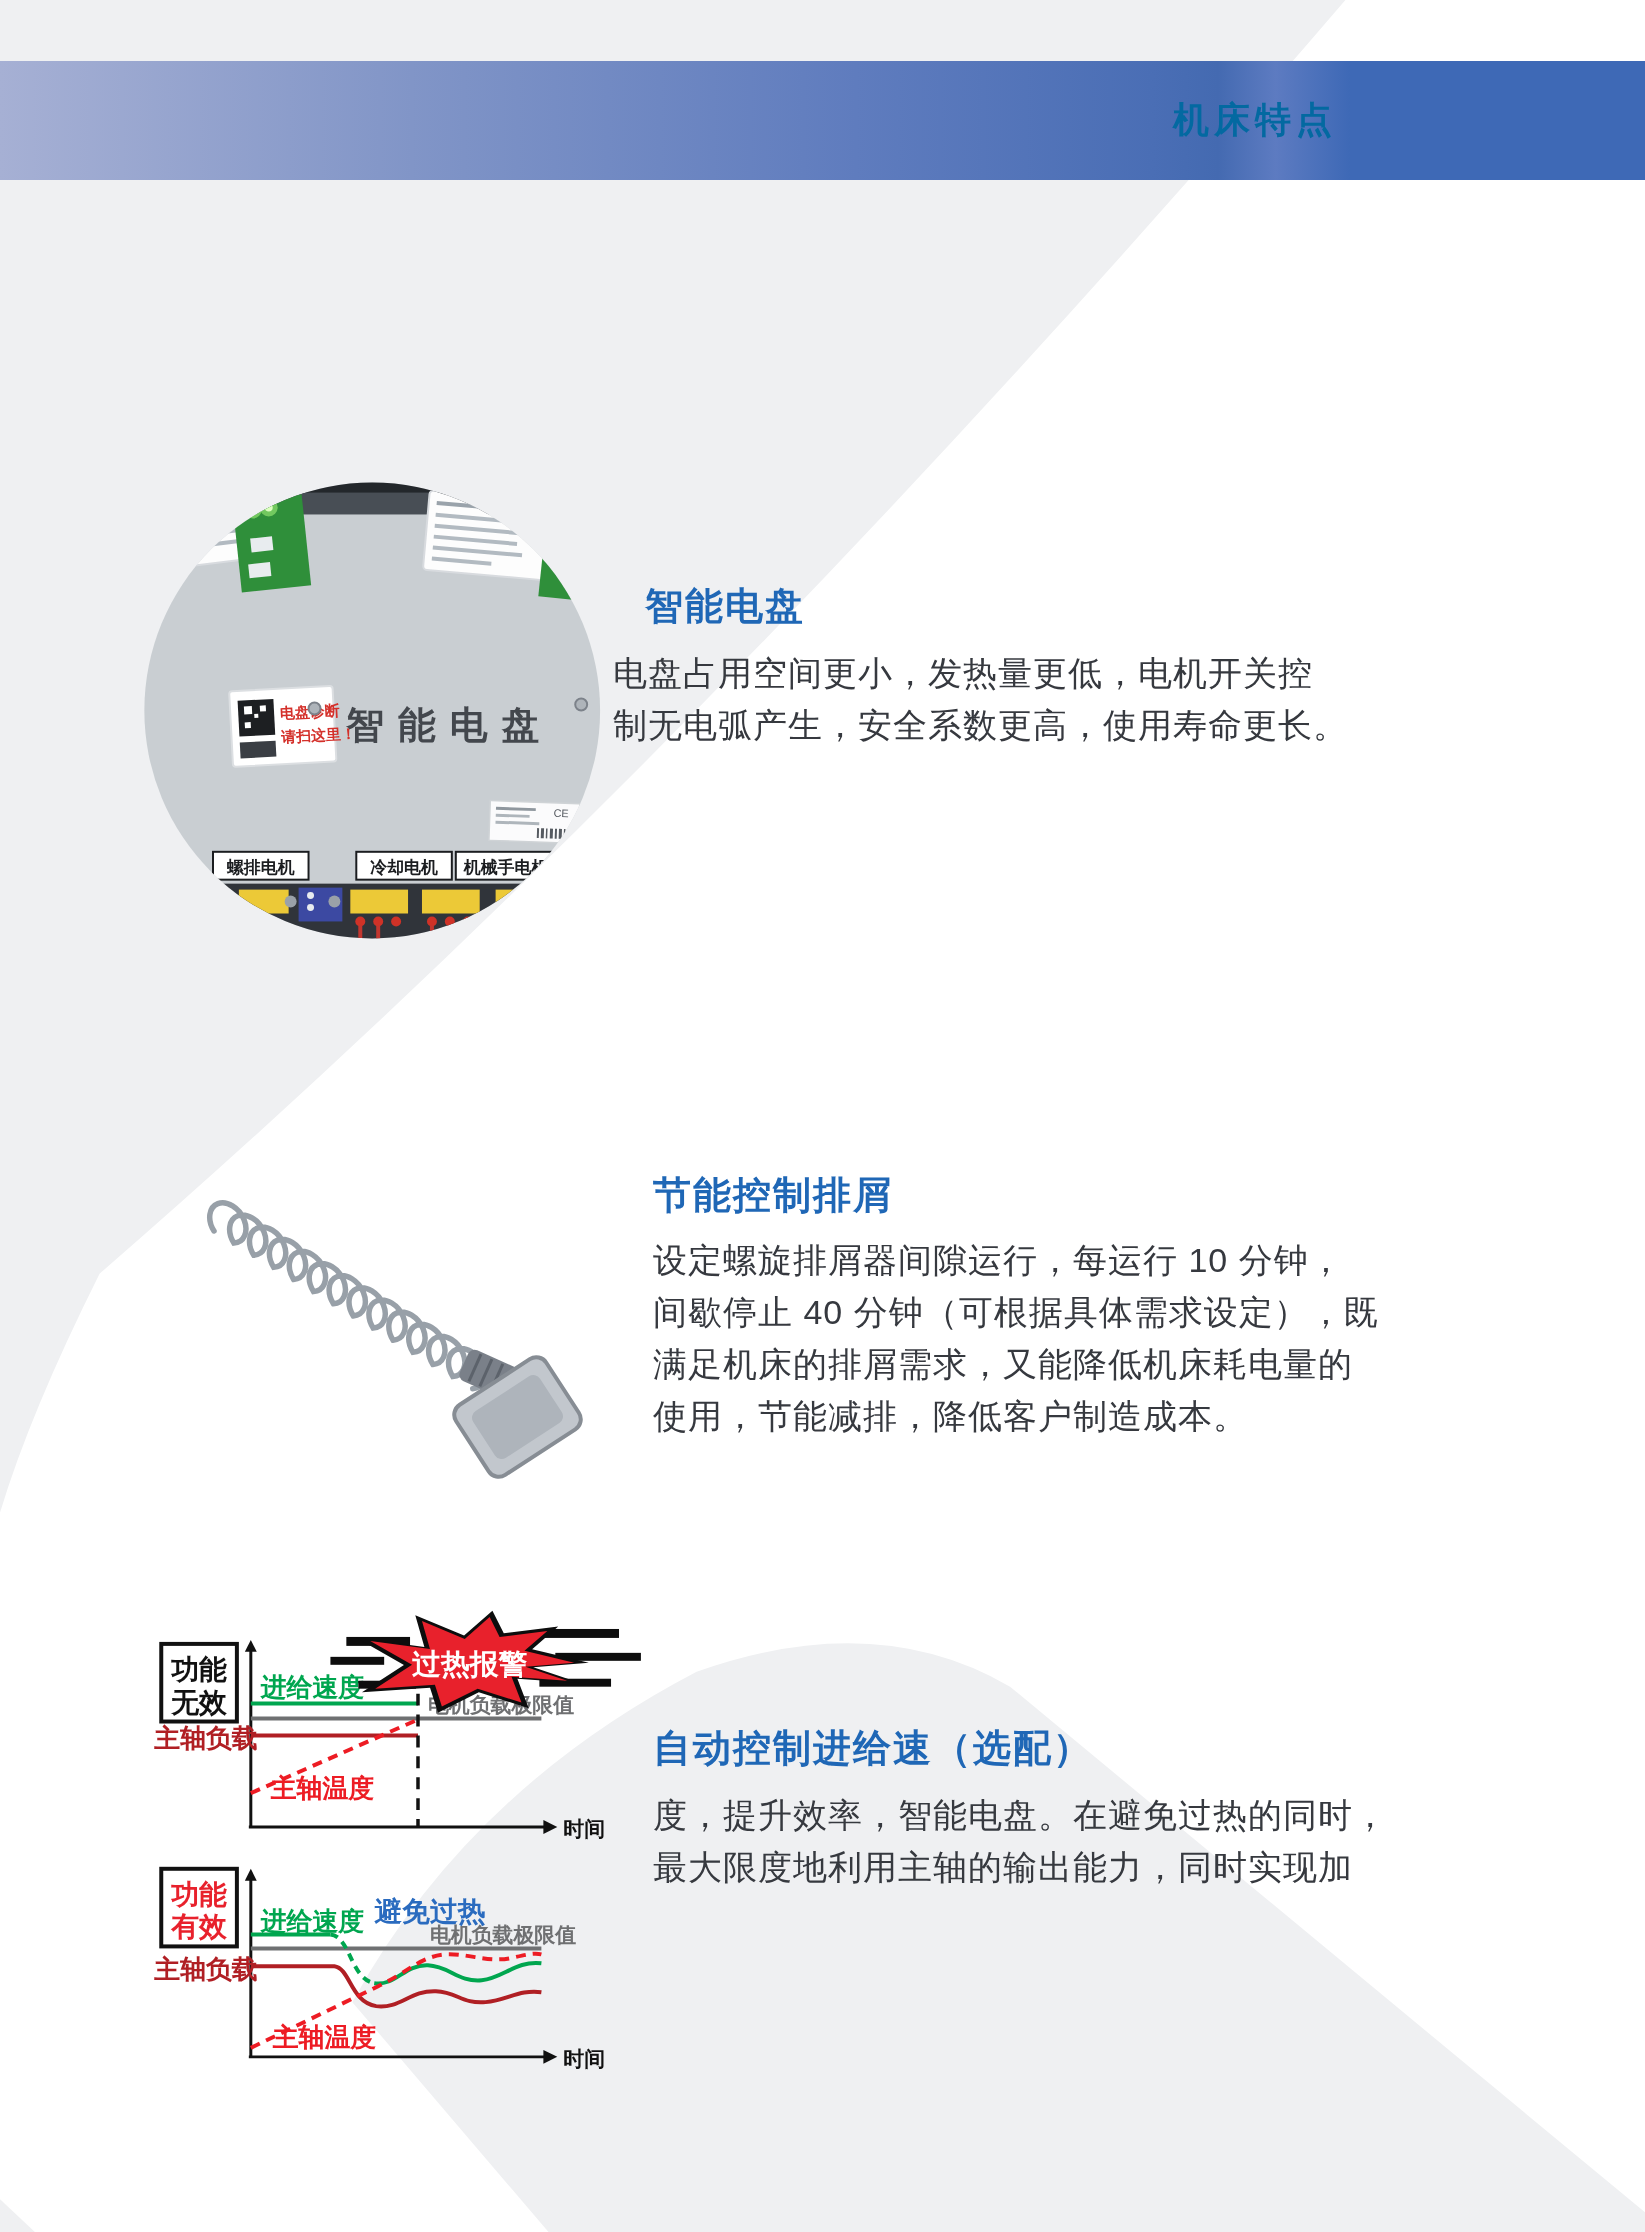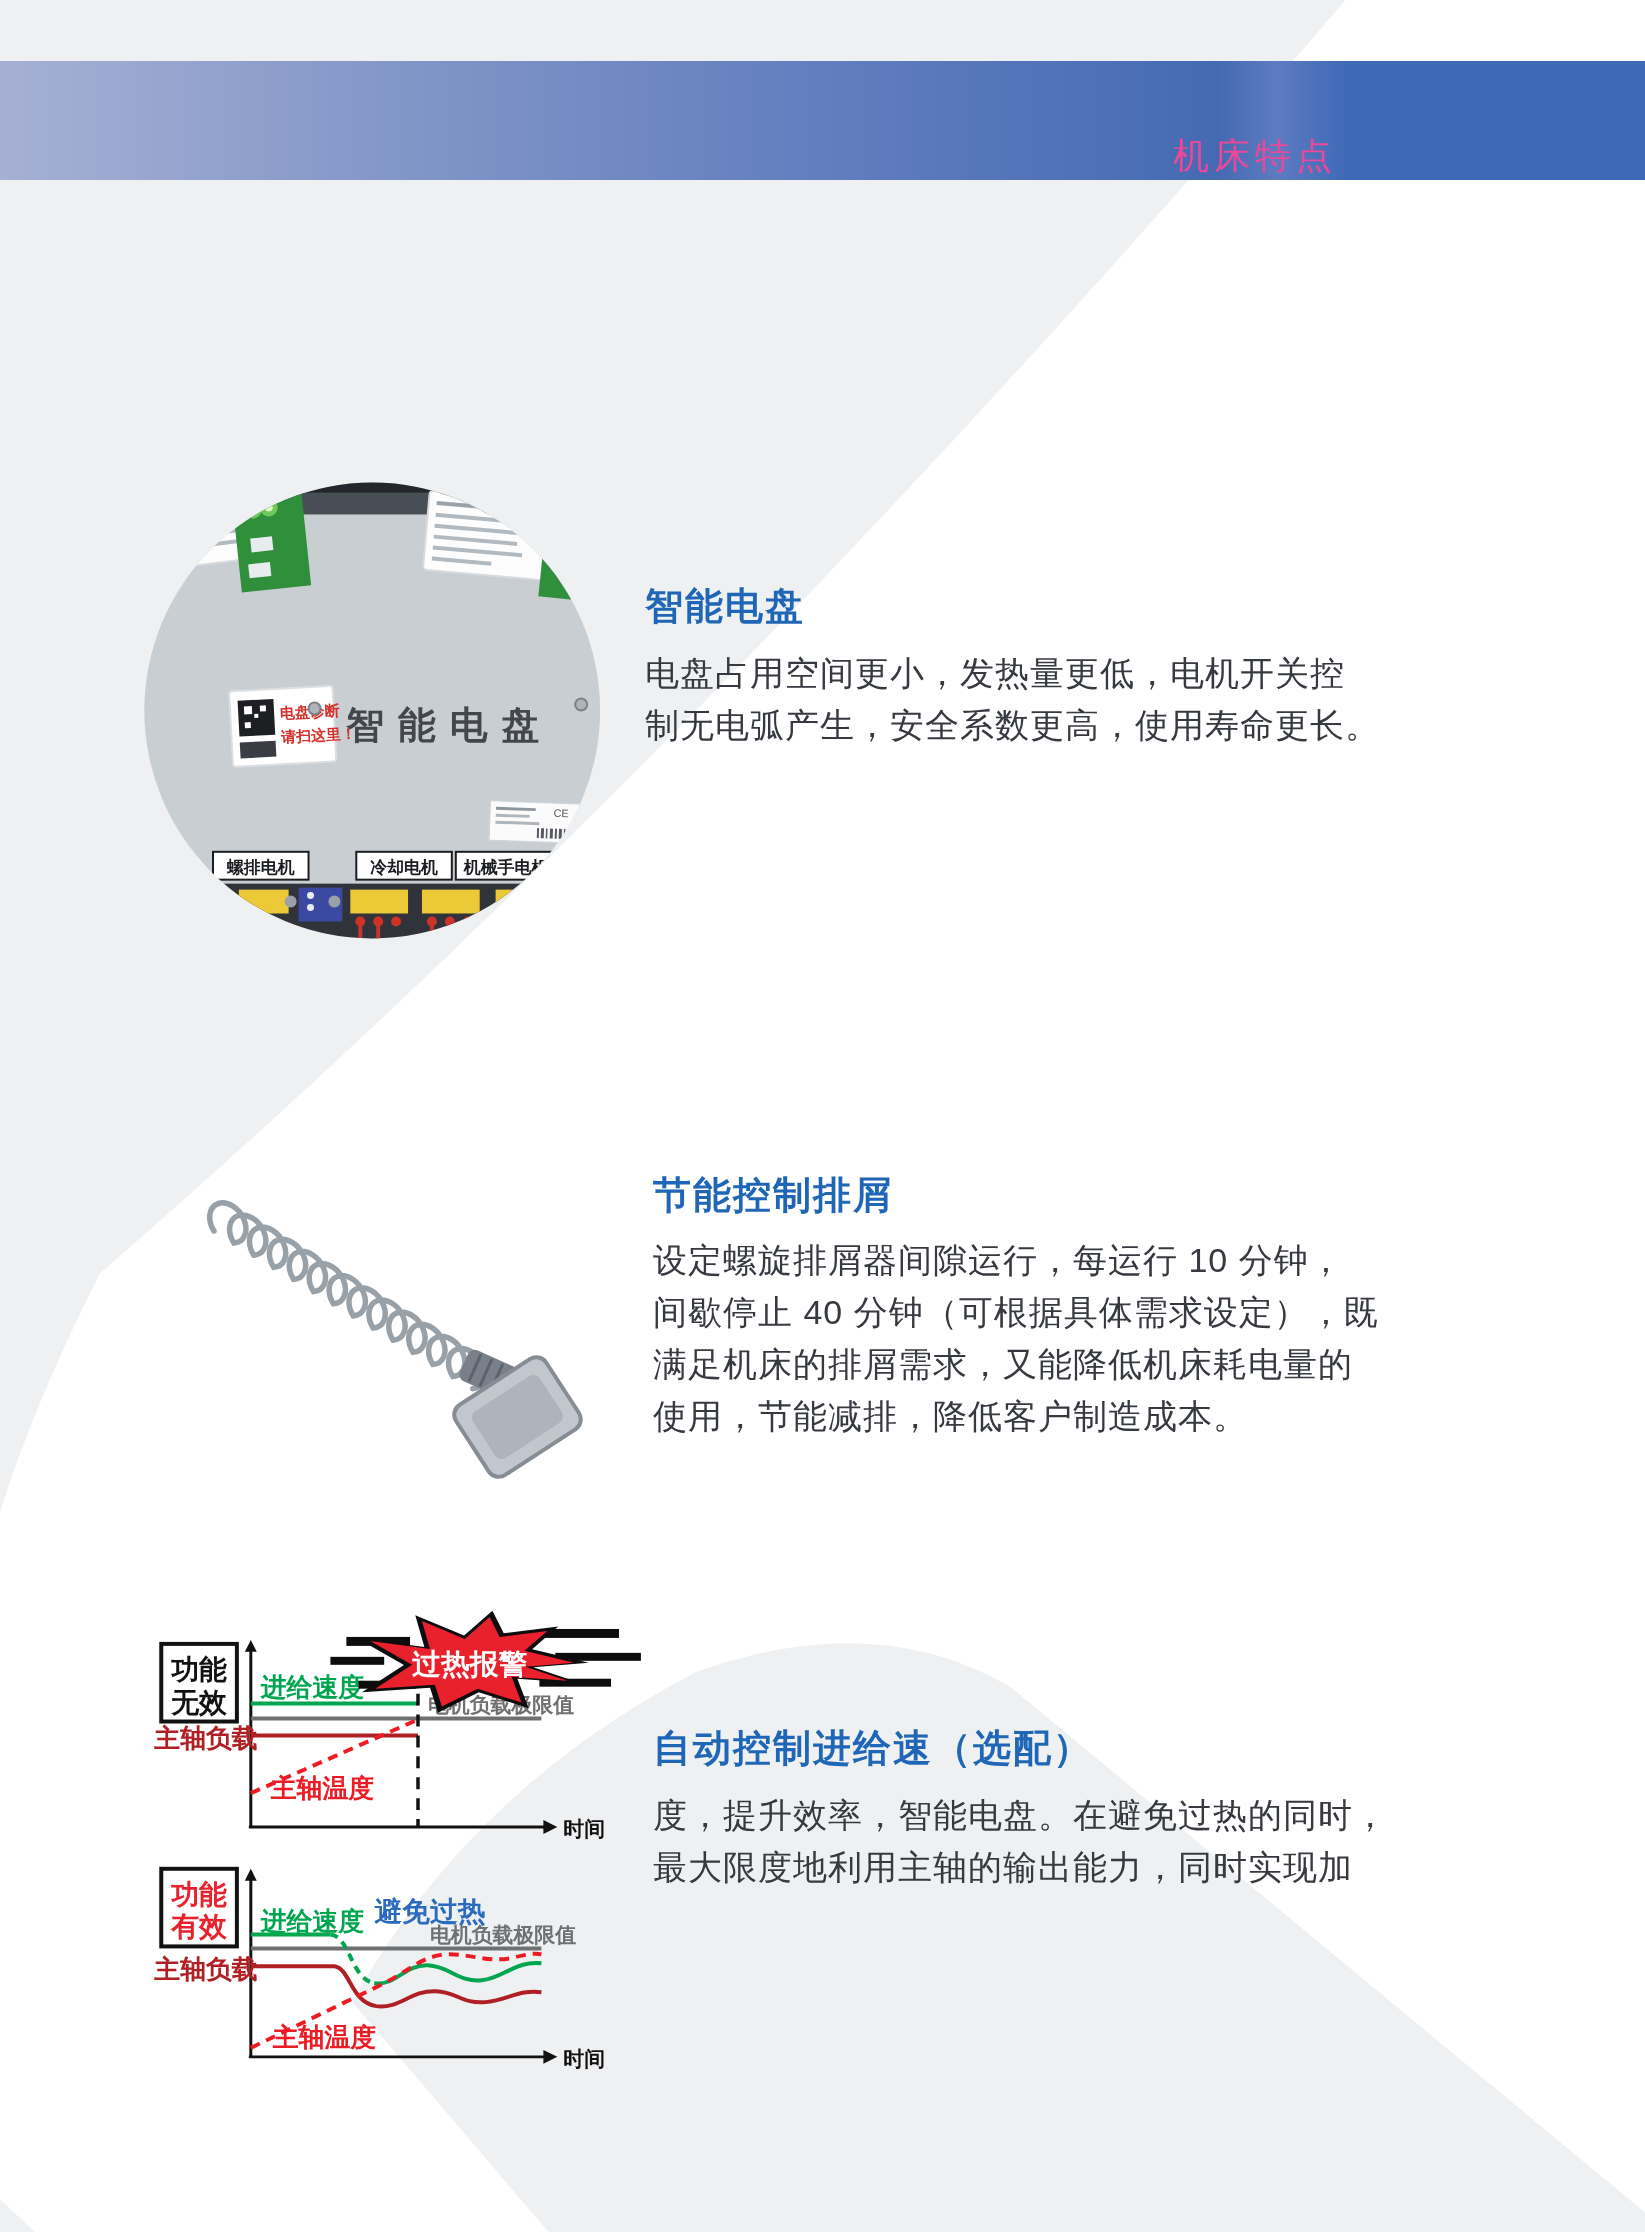--- a/index.html
+++ b/index.html
@@ -2,40 +2,40 @@
 <html><head>
 <meta charset="utf-8">
 <style>
   html,body{margin:0;padding:0;background:#d8d9db;}
   .page{position:relative;width:1646px;height:2233px;margin:0 auto;background:#ffffff;overflow:hidden;
         font-family:"Liberation Sans", sans-serif;}
   .abs{position:absolute;}
   svg{display:block;}
   .hdr-bar{left:0;top:61px;width:1646px;height:119px;
      background:linear-gradient(90deg,#a6b0d4 0%,#8195c7 25%,#5f7cbe 52%,#4a6eb5 70%,#446ab1 74%,#5d7bc1 77.5%,#3e69b6 82%,#3e69b6 100%);}
-  .hdr-title{top:100px;right:309px;color:#ec4899;font-size:36px;font-weight:normal;letter-spacing:5px;line-height:40px;margin-top:36px;}
+  .hdr-title{top:100px;right:309px;color:#0369a1;font-size:36px;font-weight:bold;letter-spacing:5px;line-height:40px;}
   .sec-title{color:#1f67b6;font-size:38px;font-weight:bold;letter-spacing:2px;line-height:42px;white-space:nowrap;}
   .body-text{color:#36393f;font-size:34px;line-height:52px;letter-spacing:1px;white-space:nowrap;}
 </style>
 </head>
 <body>
 
 <div class="page">
 
   <svg class="abs" style="left:0;top:0" width="1646" height="2233" viewBox="0 0 1654 2244">
     <path d="M0,0 L1352,0 Q700,760 100,1280 Q30,1420 0,1520 Z" fill="#eff0f2"></path>
     <path d="M700,1680 Q880,1616 1015,1695 L1654,2224 L1654,2244 L552,2244 L354,2012 Q470,1800 700,1680 Z" fill="#eff0f2"></path>
     <path d="M0,2210 L36,2244 L0,2244 Z" fill="#eff0f2"></path>
   </svg>
 
   <div class="abs hdr-bar"></div>
   <div class="abs hdr-title">机床特点</div>
 
   <div class="abs sec-title" style="left:645px;top:585px">智能电盘</div>
-  <div class="abs body-text" style="left:645px;top:647px">
+  <div class="abs body-text" style="left:613px;top:647px">
     <div>电盘占用空间更小，发热量更低，电机开关控</div>
     <div>制无电弧产生，安全系数更高，使用寿命更长。</div>
   </div>
 
   <div class="abs sec-title" style="left:653px;top:1174px">节能控制排屑</div>
   <div class="abs body-text" style="left:653px;top:1234px">
     <div>设定螺旋排屑器间隙运行，每运行 10 分钟，</div>
     <div>间歇停止 40 分钟（可根据具体需求设定），既</div>
     <div>满足机床的排屑需求，又能降低机床耗电量的</div>
     <div>使用，节能减排，降低客户制造成本。</div>

